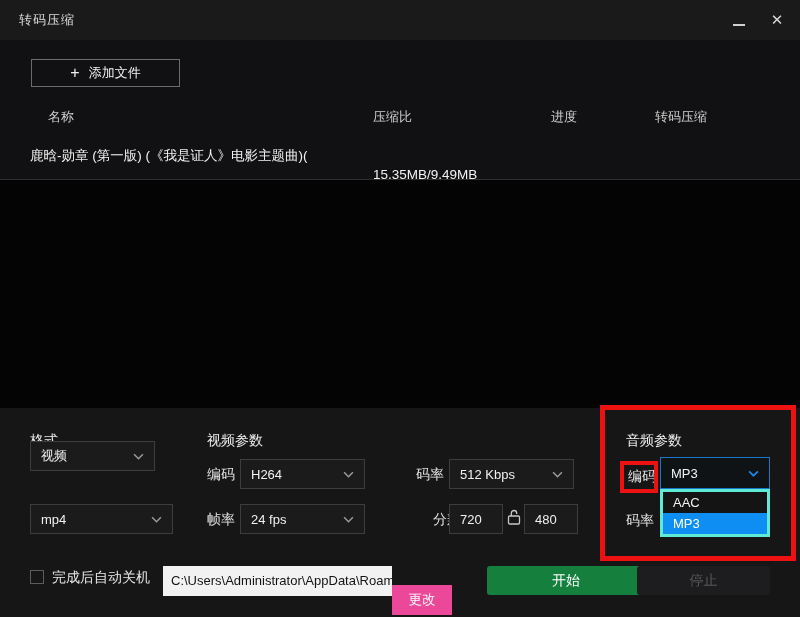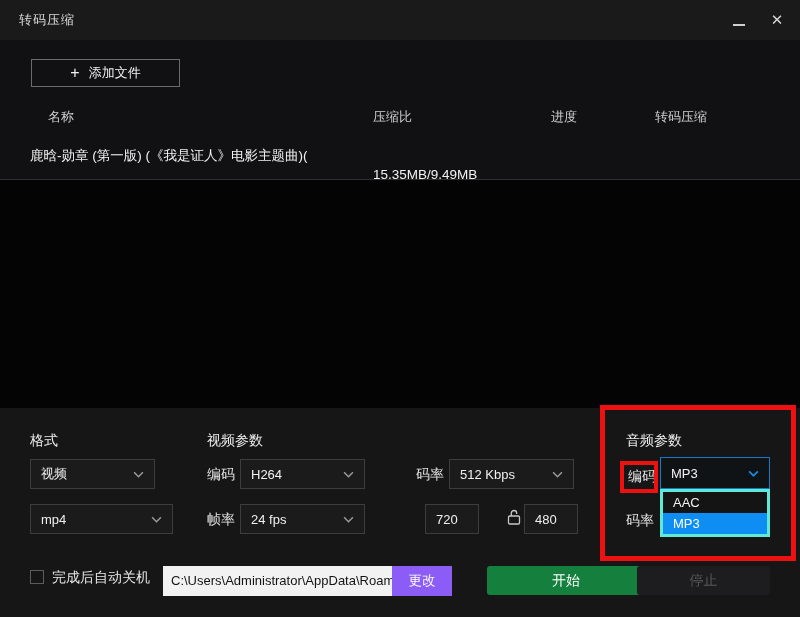--- a/index.html
+++ b/index.html
@@ -43,21 +43,21 @@
   .combo-open{position:absolute;left:660px;top:457px;width:110px;height:32px;border:1px solid #1878c8;background:#101316;display:flex;align-items:center;padding:0 10px;font-size:13px;color:#f0f0f0;cursor:pointer;}
   .combo-open .chev{margin-left:auto;color:#1b86e0;display:flex;}
   .opt-list{position:absolute;left:660px;top:489px;width:110px;border:3px solid #5eead4;background:#141414;z-index:5;}
   .opt{height:21px;line-height:21px;padding:0 10px;font-size:13px;color:#f2f2f2;cursor:pointer;}
   .opt.selected{background:#0e8df2;color:#fff;}
 
   
   .checkbox{position:absolute;left:30px;top:570px;width:14px;height:14px;border:1px solid #5c5c5c;background:transparent;cursor:pointer;}
   .chk-label{position:absolute;left:52px;top:569px;font-size:14px;color:#e5e5e5;}
   .path-input{position:absolute;left:163px;top:566px;width:229px;height:30px;background:#f2f2f2;color:#141414;font-size:13px;line-height:30px;padding:0 0 0 8px;white-space:nowrap;overflow:hidden;}
-  .change-btn{position:absolute;left:392px;top:566px;width:60px;height:30px;background:#8b5cf6;color:#fafafa;font-size:13.5px;display:flex;align-items:center;justify-content:center;cursor:pointer;}
+  .change-btn{position:absolute;left:392px;top:585px;width:60px;height:30px;background:#ec4899;color:#fafafa;font-size:13.5px;display:flex;align-items:center;justify-content:center;cursor:pointer;}
   .start-btn{position:absolute;left:487px;top:566px;width:158px;height:29px;background:#15803d;border-radius:3px;color:#fff;font-size:14px;display:flex;align-items:center;justify-content:center;cursor:pointer;}
   .stop-btn{position:absolute;left:637px;top:566px;width:133px;height:29px;background:#1d1d1f;border-radius:3px;color:#595959;font-size:14px;display:flex;align-items:center;justify-content:center;cursor:default;}
 
   
   .anno-outer{position:absolute;left:600px;top:405px;width:196px;height:156px;border:5px solid #ee1111;z-index:9;pointer-events:none;}
   .anno-inner{position:absolute;left:620px;top:461px;width:38px;height:32px;border:4px solid #ee1111;z-index:9;pointer-events:none;}
 
   svg{display:block;}
 </style>
 </head>
@@ -90,21 +90,21 @@
   <div class="row-name">鹿晗-勋章 (第一版) (《我是证人》电影主题曲)(</div>
   <div class="row-ratio">15.35MB/9.49MB</div>
 
   <div class="upper-sep"></div>
 
   <div class="list-area"></div>
 
   <div class="panel"></div>
 
   <div class="sec-title" style="left:30px;top:432px;">格式</div>
-  <div class="select" style="left:30px;top:459px;width:125px;">
+  <div class="select" style="left:30px;top:441px;width:125px;">
     <span>视频</span>
     <span class="chev">
       <svg width="11" height="7" viewBox="0 0 10 6">
           <path d="M1 1 L5 5 L9 1" fill="none" stroke="currentColor" stroke-width="1.4"></path>
         </svg>
     </span>
   </div>
   <div class="select" style="left:30px;top:504px;width:143px;">
     <span>mp4</span>
     <span class="chev">
@@ -137,21 +137,21 @@
   <div class="fld-label" style="left:416px;top:466px;">码率</div>
   <div class="select" style="left:449px;top:459px;width:125px;">
     <span>512 Kbps</span>
     <span class="chev">
       <svg width="11" height="7" viewBox="0 0 10 6">
           <path d="M1 1 L5 5 L9 1" fill="none" stroke="currentColor" stroke-width="1.4"></path>
         </svg>
     </span>
   </div>
   <div class="fld-label" style="left:403px;top:511px;margin-left:30px;">分辨率</div>
-  <div class="input-box" style="left:425px;top:504px;width:54px;">720</div>
+  <div class="input-box" style="left:449px;top:504px;width:54px;">720</div>
   <div style="position:absolute;left:507px;top:508px;color:#c8c8c8;">
     <svg width="14" height="18" viewBox="0 0 14 18">
       <rect x="1.5" y="8" width="11" height="8" rx="1.2" fill="none" stroke="currentColor" stroke-width="1.3"></rect>
       <path d="M4.3 8 V5.2 a2.7 2.7 0 0 1 5.4 0 v0.8" fill="none" stroke="currentColor" stroke-width="1.3"></path>
     </svg>
   </div>
   <div class="input-box" style="left:524px;top:504px;width:54px;">480</div>
 
   <div class="sec-title" style="left:626px;top:432px;">音频参数</div>
   <div class="fld-label" style="left:628px;top:468px;">编码</div>

